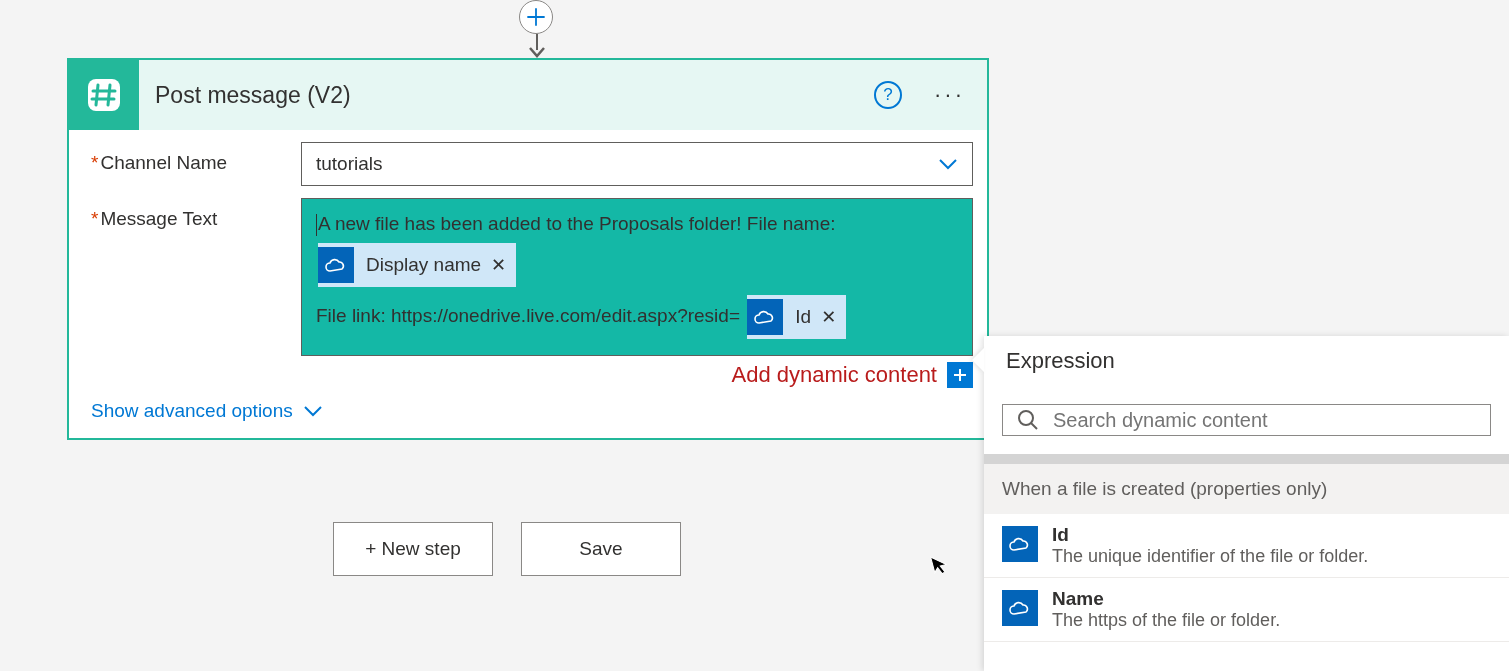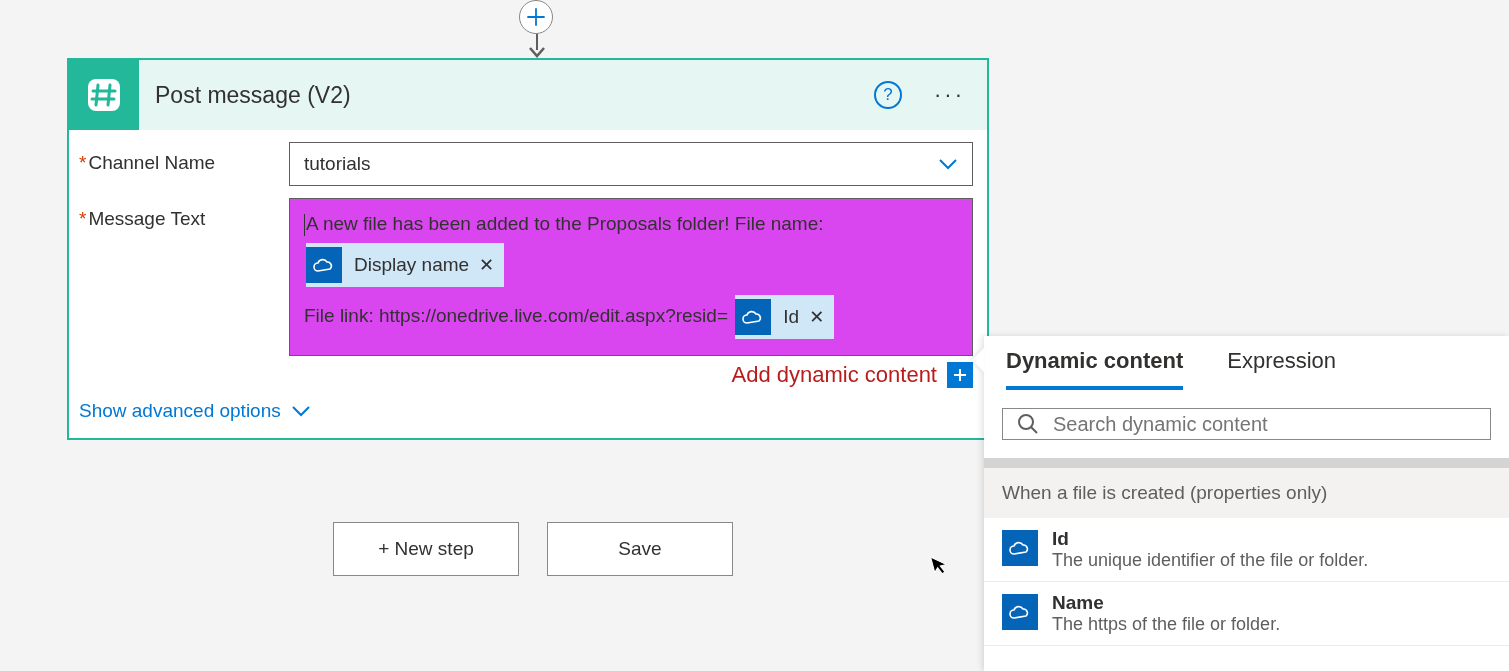--- a/index.html
+++ b/index.html
@@ -82,21 +82,21 @@
   }
   .ellipsis {
     font-size: 22px;
     letter-spacing: 3px;
     margin-right: 22px;
     cursor: pointer;
     color: #323130;
   }
 
   .card-body {
-    padding: 12px 14px 16px 10px;
+    padding: 12px 14px 16px 22px;
   }
   .field-row {
     display: flex;
     align-items: flex-start;
     margin-bottom: 12px;
   }
   .field-label {
     width: 210px;
     font-size: 19px;
     padding-top: 10px;
@@ -120,21 +120,21 @@
   .select-chevron {
     margin-left: auto;
     color: #0078d4;
   }
   .textarea-box {
     border: 1px solid #605e5c;
     padding: 10px 14px 12px;
     font-size: 19px;
     line-height: 1.6;
     min-height: 120px;
-    background: #d946ef;
+    background: #14b8a6;
     position: relative;
   }
   .text-caret {
     border-left: 1px solid #323130;
     display: inline-block;
     height: 22px;
     vertical-align: middle;
     margin-right: 1px;
   }
   .token {
@@ -199,21 +199,21 @@
 
   
   .btn-row {
     position: absolute;
     top: 522px;
     left: 333px;
     display: flex;
     gap: 28px;
   }
   .btn {
-    width: 186px;
+    width: 160px;
     height: 54px;
     border: 1px solid #8a8886;
     background: #fff;
     font-size: 19px;
     display: flex;
     align-items: center;
     justify-content: center;
     cursor: pointer;
     color: #323130;
   }
@@ -407,21 +407,20 @@
       <span>+ New step</span>
     </div>
   <div class="btn">
       <span>Save</span>
     </div>
 </div>
 
 <div class="dyn-panel">
   <div class="dyn-callout"></div>
   <div class="dyn-tabs">
-    <div class="dyn-tab active">Dynamic content</div>
     <div class="dyn-tab">Expression</div>
   </div>
   <div class="dyn-search">
     <svg width="22" height="22" viewBox="0 0 22 22">
         <circle cx="9" cy="9" r="7" fill="none" stroke="#605e5c" stroke-width="2"></circle>
         <line x1="14" y1="14" x2="20" y2="20" stroke="#605e5c" stroke-width="2"></line>
       </svg>
     <input type="text" placeholder="Search dynamic content" style="">
   </div>
   <div class="dyn-divider"></div>

